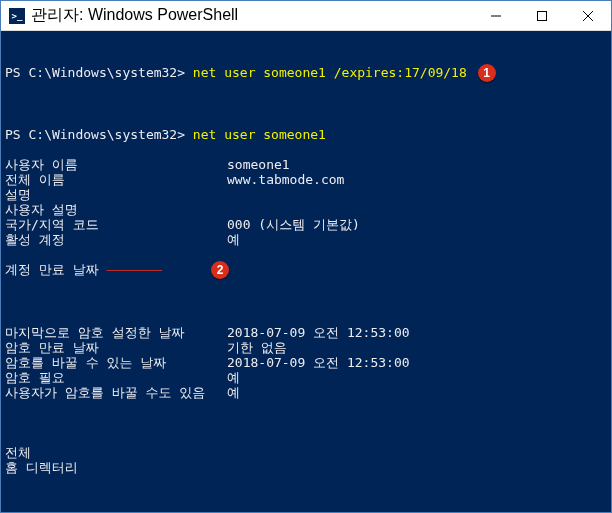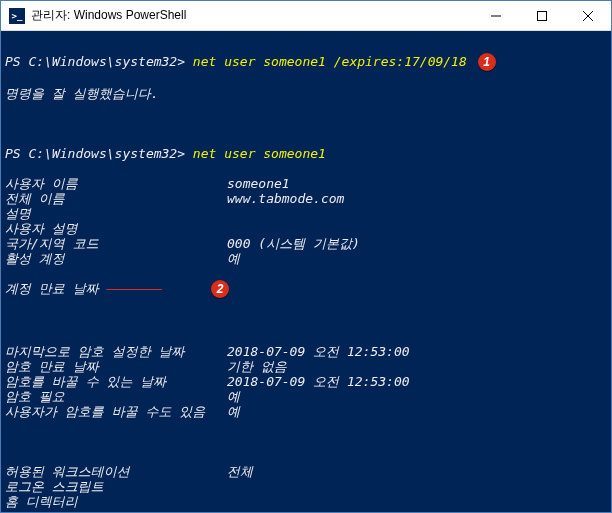--- a/index.html
+++ b/index.html
@@ -28,45 +28,44 @@
     align-items: center;
     justify-content: center;
     color: #fff;
     font-size: 9px;
     font-weight: bold;
   }
   .titlebar-text {
     flex: 1;
     padding-left: 6px;
     font-family: "Malgun Gothic", sans-serif;
-    font-size: 12px;
+    font-size: 16px;
     color: #000;
   }
   .win-controls { display: flex; height: 100%; }
   .win-btn {
     width: 46px;
     height: 100%;
     display: flex;
     align-items: center;
     justify-content: center;
     font-family: sans-serif;
     font-size: 12px;
     color: #000;
   }
   .terminal {
     background: #012456;
     color: #eeedf0;
     height: calc(100% - 30px);
-    padding: 7px 4px;
+    padding: 18px 4px;
     line-height: 15px;
     white-space: pre;
     font-size: 13px;
     overflow: hidden;
     position: relative;
-    font-style: italic;
   }
   .prompt { color: #eeedf0; }
   .cmd { color: #f2f200; }
   .marker {
     display: inline-block;
     width: 18px;
     height: 18px;
     border-radius: 50%;
     background: #d92e1c;
     color: #fff;
@@ -109,29 +108,28 @@
       <svg width="10" height="10">
           <line x1="0" y1="0" x2="10" y2="10" stroke="#000" stroke-width="1"></line>
           <line x1="10" y1="0" x2="0" y2="10" stroke="#000" stroke-width="1"></line>
         </svg>
     </div>
   </div>
 </div>
 
 <div class="terminal">
 <span class="row"><span class="prompt">PS C:\Windows\system32&gt;</span> <span class="cmd">net user someone1 /expires:17/09/18</span> <span class="marker">1</span></span>
-<span class="row">명령을 잘 실행했습니다.</span>
 <span class="row"> </span>
 <span class="row"><span class="prompt">PS C:\Windows\system32&gt;</span> <span class="cmd">net user someone1</span></span>
 <div id="block1"><div class="pair"><span class="label">사용자 이름</span><span class="value">someone1</span></div><div class="pair"><span class="label">전체 이름</span><span class="value">www.tabmode.com</span></div><div class="pair"><span class="label">설명</span><span class="value"></span></div><div class="pair"><span class="label">사용자 설명</span><span class="value"></span></div><div class="pair"><span class="label">국가/지역 코드</span><span class="value">000 (시스템 기본값)</span></div><div class="pair"><span class="label">활성 계정</span><span class="value">예</span></div></div>
 <span class="pair"><span class="label"><span>계정 만료 날짜</span> <span class="dash-line">————————</span></span><span class="marker" style="margin-left:-16px;margin-right:2px;position:relative;top:-1px;">2</span></span>
 <span class="row"> </span>
 <div id="block2"><div class="pair"><span class="label">마지막으로 암호 설정한 날짜</span><span class="value">2018-07-09 오전 12:53:00</span></div><div class="pair"><span class="label">암호 만료 날짜</span><span class="value">기한 없음</span></div><div class="pair"><span class="label">암호를 바꿀 수 있는 날짜</span><span class="value">2018-07-09 오전 12:53:00</span></div><div class="pair"><span class="label">암호 필요</span><span class="value">예</span></div><div class="pair"><span class="label">사용자가 암호를 바꿀 수도 있음</span><span class="value">예</span></div></div>
 <span class="row"> </span>
-<div id="block3"><div class="pair"><span class="label">허용된 워크스테이션</span><span class="value">전체</span></div><div class="pair"><span class="label">로그온 스크립트</span><span class="value"></span></div><div class="pair"><span class="label">홈 디렉터리</span><span class="value"></span></div></div>
+<div id="block3"><div class="pair"><span class="value">전체</span></div><div class="pair"><span class="label">홈 디렉터리</span><span class="value"></span></div></div>
 
 
 
 
 
 
 
 </div>
 
 </body></html>

